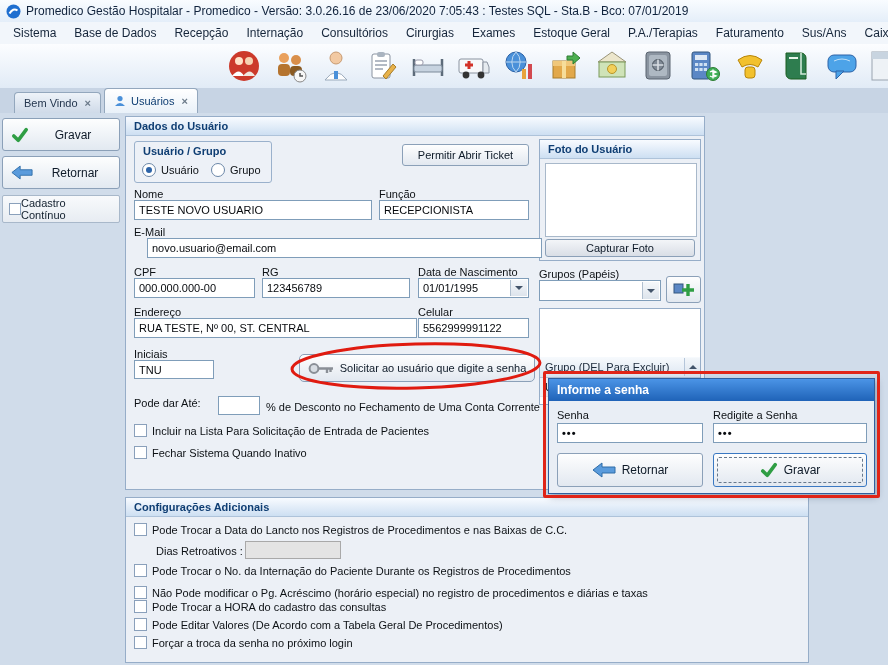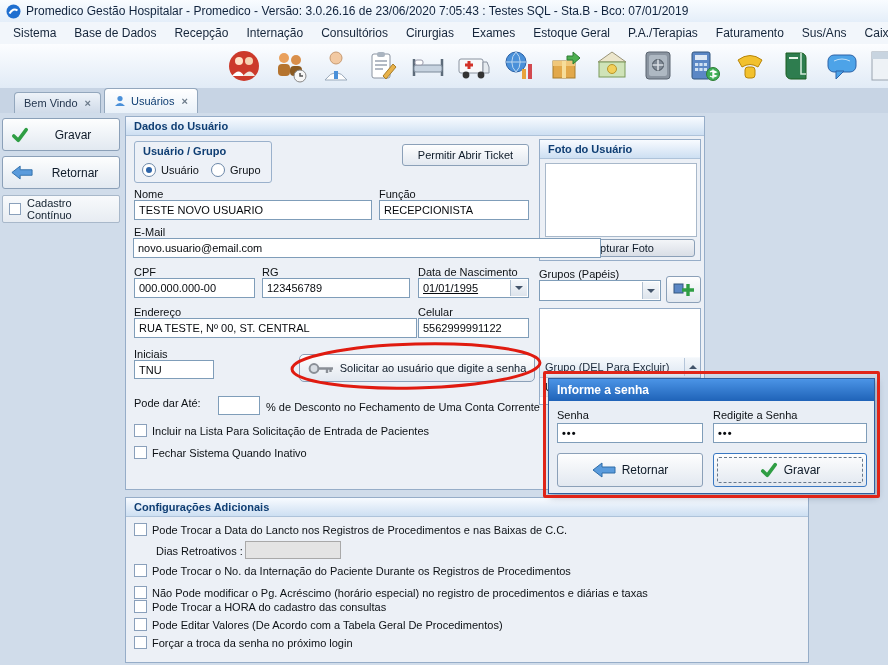--- a/index.html
+++ b/index.html
@@ -25,21 +25,21 @@
   .tab{display:flex;align-items:center;gap:5px;height:20px;padding:0 9px;font-size:11px;color:#24364e;
        background:linear-gradient(#eef3f9,#cfdae8);border:1px solid #93a7bd;border-bottom:none;
        border-radius:4px 4px 0 0;white-space:nowrap;}
   .tab.active{height:24px;background:linear-gradient(#ffffff,#e9f1f9);}
   .tab .x{color:#6b7a8a;font-weight:bold;margin-left:2px;}
   
   .side-btn{position:absolute;left:2px;width:118px;height:33px;display:flex;align-items:center;
             padding:0 8px;gap:6px;box-sizing:border-box;background:linear-gradient(#fdfefe,#e2e9f1);
             border:1px solid #8ba0b8;border-radius:3px;font-size:12px;color:#0e1a28;}
   .side-btn .cap{flex:1;text-align:center;}
-  .side-check{position:absolute;left:2px;width:118px;height:28px;display:flex;align-items:center;gap:6px;
+  .side-check{position:absolute;left:2px;width:118px;height:28px;display:flex;align-items:center;
               padding:0 6px;box-sizing:border-box;background:linear-gradient(#f8fafc,#e7ecf2);
               border:1px solid #a8b8ca;border-radius:2px;font-size:11px;color:#12202e;}
   
   .groupbox{position:absolute;background:#ecf0f6;border:1px solid #96adc8;box-sizing:border-box;}
   .gb-head{height:18px;background:linear-gradient(#f8fbff,#cddff2);border-bottom:1px solid #aec3da;
            display:flex;align-items:center;padding:0 8px;font-size:11px;font-weight:bold;color:#0f3e73;}
   .minigroup{position:absolute;border:1px solid #9ab1cc;border-radius:3px;background:#edf1f7;box-sizing:border-box;}
   .minicap{position:absolute;top:3px;left:8px;font-size:11px;font-weight:bold;color:#0f3e73;white-space:nowrap;}
   
   .lbl{position:absolute;font-size:11px;white-space:nowrap;color:#0d1115;}
@@ -302,28 +302,28 @@
         <span>Capturar Foto</span>
       </div>
     </div>
 
     <span class="lbl" style="left:8px;top:71px;">Nome</span>
     <input class="inp" style="left: 8px; top: 83px; width: 238px; height: 20px;" value="TESTE NOVO USUARIO">
     <span class="lbl" style="left:253px;top:71px;">Função</span>
     <input class="inp" style="left: 253px; top: 83px; width: 150px; height: 20px;" value="RECEPCIONISTA">
 
     <span class="lbl" style="left:8px;top:109px;">E-Mail</span>
-    <input class="inp" style="left: 7px; top: 121px; width: 468px; height: 20px;" value="novo.usuario@email.com">
+    <input class="inp" style="left: 21px; top: 121px; width: 395px; height: 20px;" value="novo.usuario@email.com">
 
     <span class="lbl" style="left:8px;top:149px;">CPF</span>
     <input class="inp" style="left: 8px; top: 161px; width: 121px; height: 20px;" value="000.000.000-00">
     <span class="lbl" style="left:136px;top:149px;">RG</span>
     <input class="inp" style="left: 136px; top: 161px; width: 148px; height: 20px;" value="123456789">
     <span class="lbl" style="left:292px;top:149px;">Data de Nascimento</span>
-    <div class="combo" style="left:292px;top:161px;width:111px;height:20px;text-decoration:underline;">
+    <div class="combo" style="left:292px;top:161px;width:111px;height:20px;">
       <span>01/01/1995</span>
       <span class="combo-arrow">
           <span class="tri-down"></span>
         </span>
     </div>
 
     <span class="lbl" style="left:413px;top:151px;">Grupos (Papéis)</span>
     <div class="combo" style="left:413px;top:163px;width:122px;height:21px;">
       <span class="combo-arrow">
           <span class="tri-down"></span>

